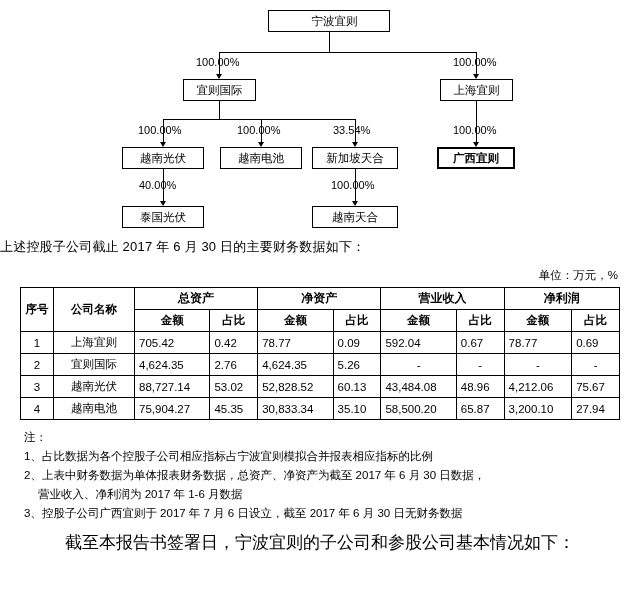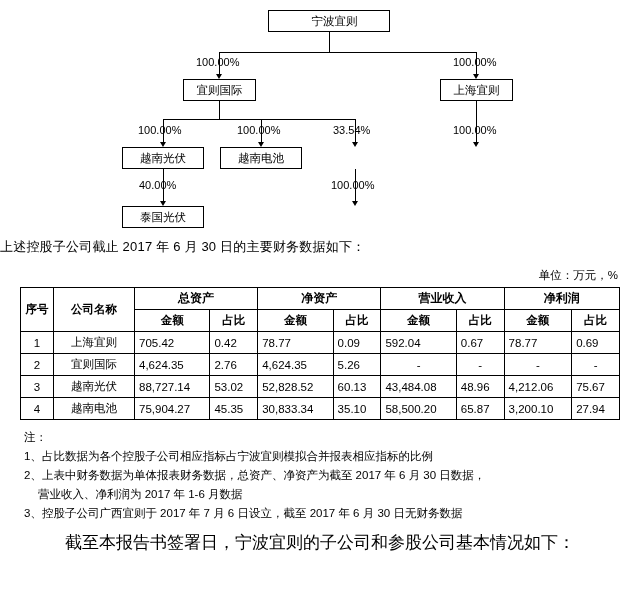--- a/index.html
+++ b/index.html
@@ -162,30 +162,33 @@
     <div class="pct" style="left:138px; top:124px;">100.00%</div>
     <div class="pct" style="left:237px; top:124px;">100.00%</div>
     <div class="pct" style="left:333px; top:124px;">33.54%</div>
 
     <div class="ln vl" style="left:476px; top:101px; height:41px;"></div>
     <div class="arrow" style="left:472.5px; top:142px;"></div>
     <div class="pct" style="left:453px; top:124px;">100.00%</div>
 
     <div class="node" style="left:122px; top:147px; width:82px;">越南光伏</div>
     <div class="node" style="left:220px; top:147px; width:82px;">越南电池</div>
+    <div class="node" style="left:312px; top:147px; width:86px;">新加坡天合</div>
+    <div class="node bold" style="left:437px; top:147px; width:78px;">广西宜则</div>
 
     <div class="ln vl" style="left:163px; top:169px; height:32px;"></div>
     <div class="arrow" style="left:159.5px; top:201px;"></div>
     <div class="pct" style="left:139px; top:179px;">40.00%</div>
 
     <div class="ln vl" style="left:355px; top:169px; height:32px;"></div>
     <div class="arrow" style="left:351.5px; top:201px;"></div>
     <div class="pct" style="left:331px; top:179px;">100.00%</div>
 
     <div class="node" style="left:122px; top:206px; width:82px;">泰国光伏</div>
+    <div class="node" style="left:312px; top:206px; width:86px;">越南天合</div>
   </div>
 
   <div class="caption">上述控股子公司截止 2017 年 6 月 30 日的主要财务数据如下：</div>
 
   <div class="unit">单位：万元，%</div>
 
   <table class="fin">
     <tbody>
         <tr>
       <td class="hd idx" rowspan="2">序号</td>

